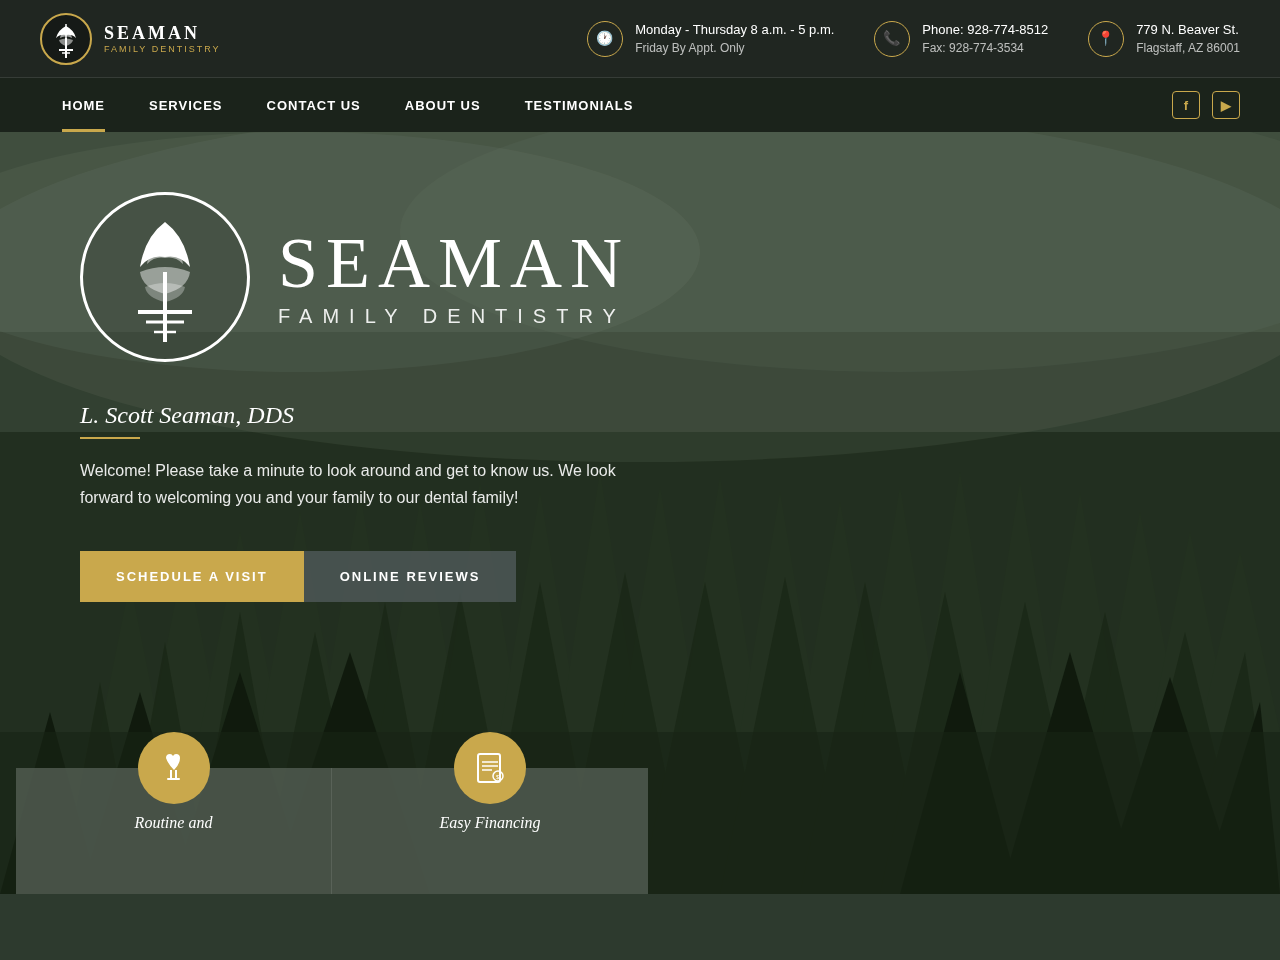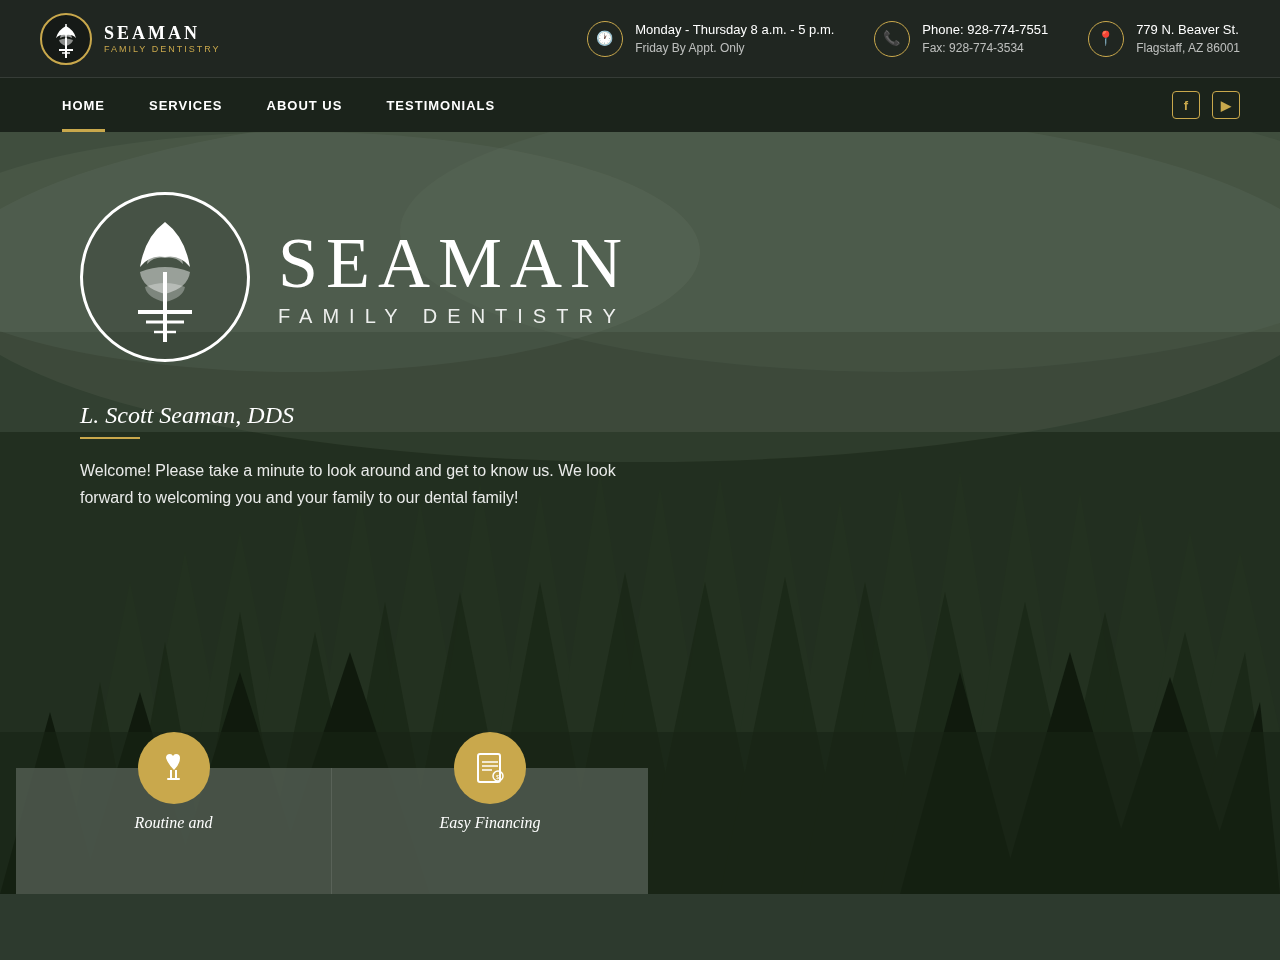--- a/index.html
+++ b/index.html
@@ -305,38 +305,39 @@
     <div class="contact-item">
       <div class="contact-icon">🕐</div>
       <div class="contact-text">
         <span>Monday - Thursday 8 a.m. - 5 p.m.</span>
         <span class="sub">Friday By Appt. Only</span>
       </div>
     </div>
     <div class="contact-item">
       <div class="contact-icon">📞</div>
       <div class="contact-text">
-        <span>Phone: 928-774-7551</span>
+        <span>Phone: 928-774-8512</span>
         <span class="sub">Fax: 928-774-3534</span>
       </div>
     </div>
     <div class="contact-item">
       <div class="contact-icon">📍</div>
       <div class="contact-text">
         <span>779 N. Beaver St.</span>
         <span class="sub">Flagstaff, AZ 86001</span>
       </div>
     </div>
   </div>
 </div>
 
 <div class="nav-bar">
   <div class="nav-links">
     <a class="nav-item active">HOME</a>
     <a class="nav-item">SERVICES</a>
+    <a class="nav-item">CONTACT US</a>
     <a class="nav-item">ABOUT US</a>
     <a class="nav-item">TESTIMONIALS</a>
   </div>
   <div class="social-icons">
     <div class="social-icon">f</div>
     <div class="social-icon">▶</div>
   </div>
 </div>
 
 <div class="hero">
@@ -428,20 +429,24 @@
       </div>
       <div class="big-logo-text">
         <span class="big-logo-name">SEAMAN</span>
         <span class="big-logo-sub">FAMILY DENTISTRY</span>
       </div>
     </div>
 
     <div class="doctor-name">L. Scott Seaman, DDS</div>
     <div class="doctor-divider"></div>
     <div class="welcome-text">Welcome! Please take a minute to look around and get to know us. We look forward to welcoming you and your family to our dental family!</div>
+    <div class="cta-buttons">
+      <button class="btn-schedule">SCHEDULE A VISIT</button>
+      <button class="btn-reviews">ONLINE REVIEWS</button>
+    </div>
   </div>
 
   <div class="features-bar">
     <div class="feature-item">
       <div class="feature-icon-wrap">
         <svg width="36" height="36" viewBox="0 0 36 36" fill="white">
           <path d="M10 8 Q10 4 14 4 Q16 4 17 6 Q18 4 20 4 Q24 4 24 8 Q24 14 18 20 Q12 14 10 8Z" fill="white"></path>
           <rect x="14" y="20" width="2" height="10" fill="white"></rect>
           <rect x="19" y="20" width="2" height="10" fill="white"></rect>
           <rect x="11" y="28" width="13" height="2" rx="1" fill="white"></rect>

